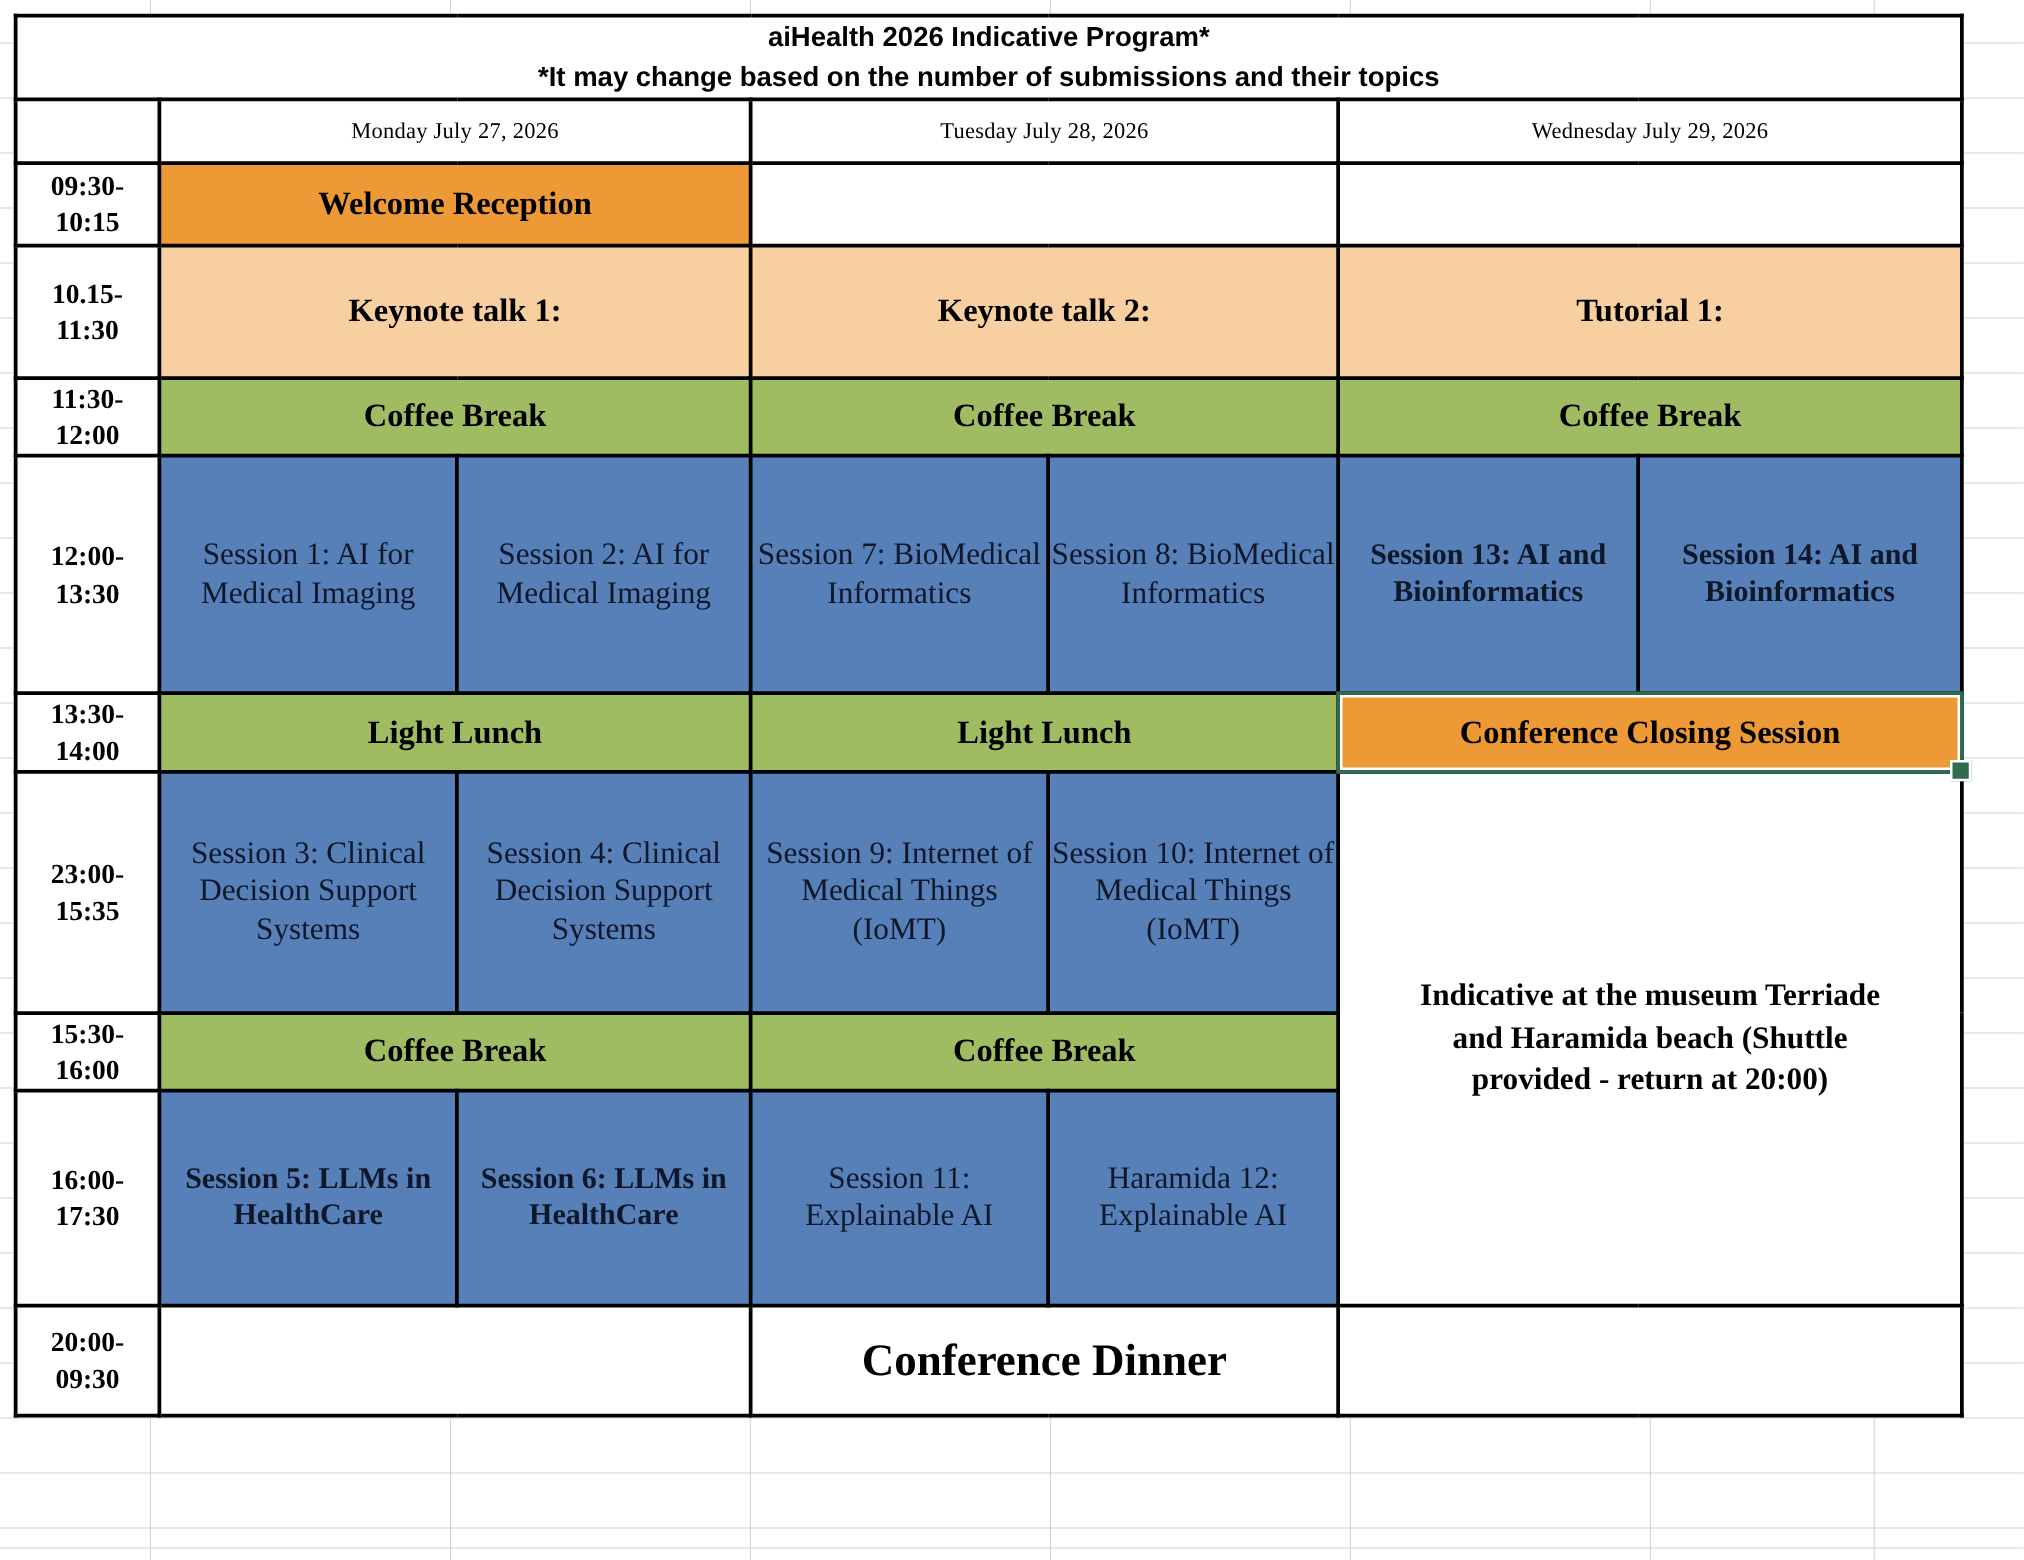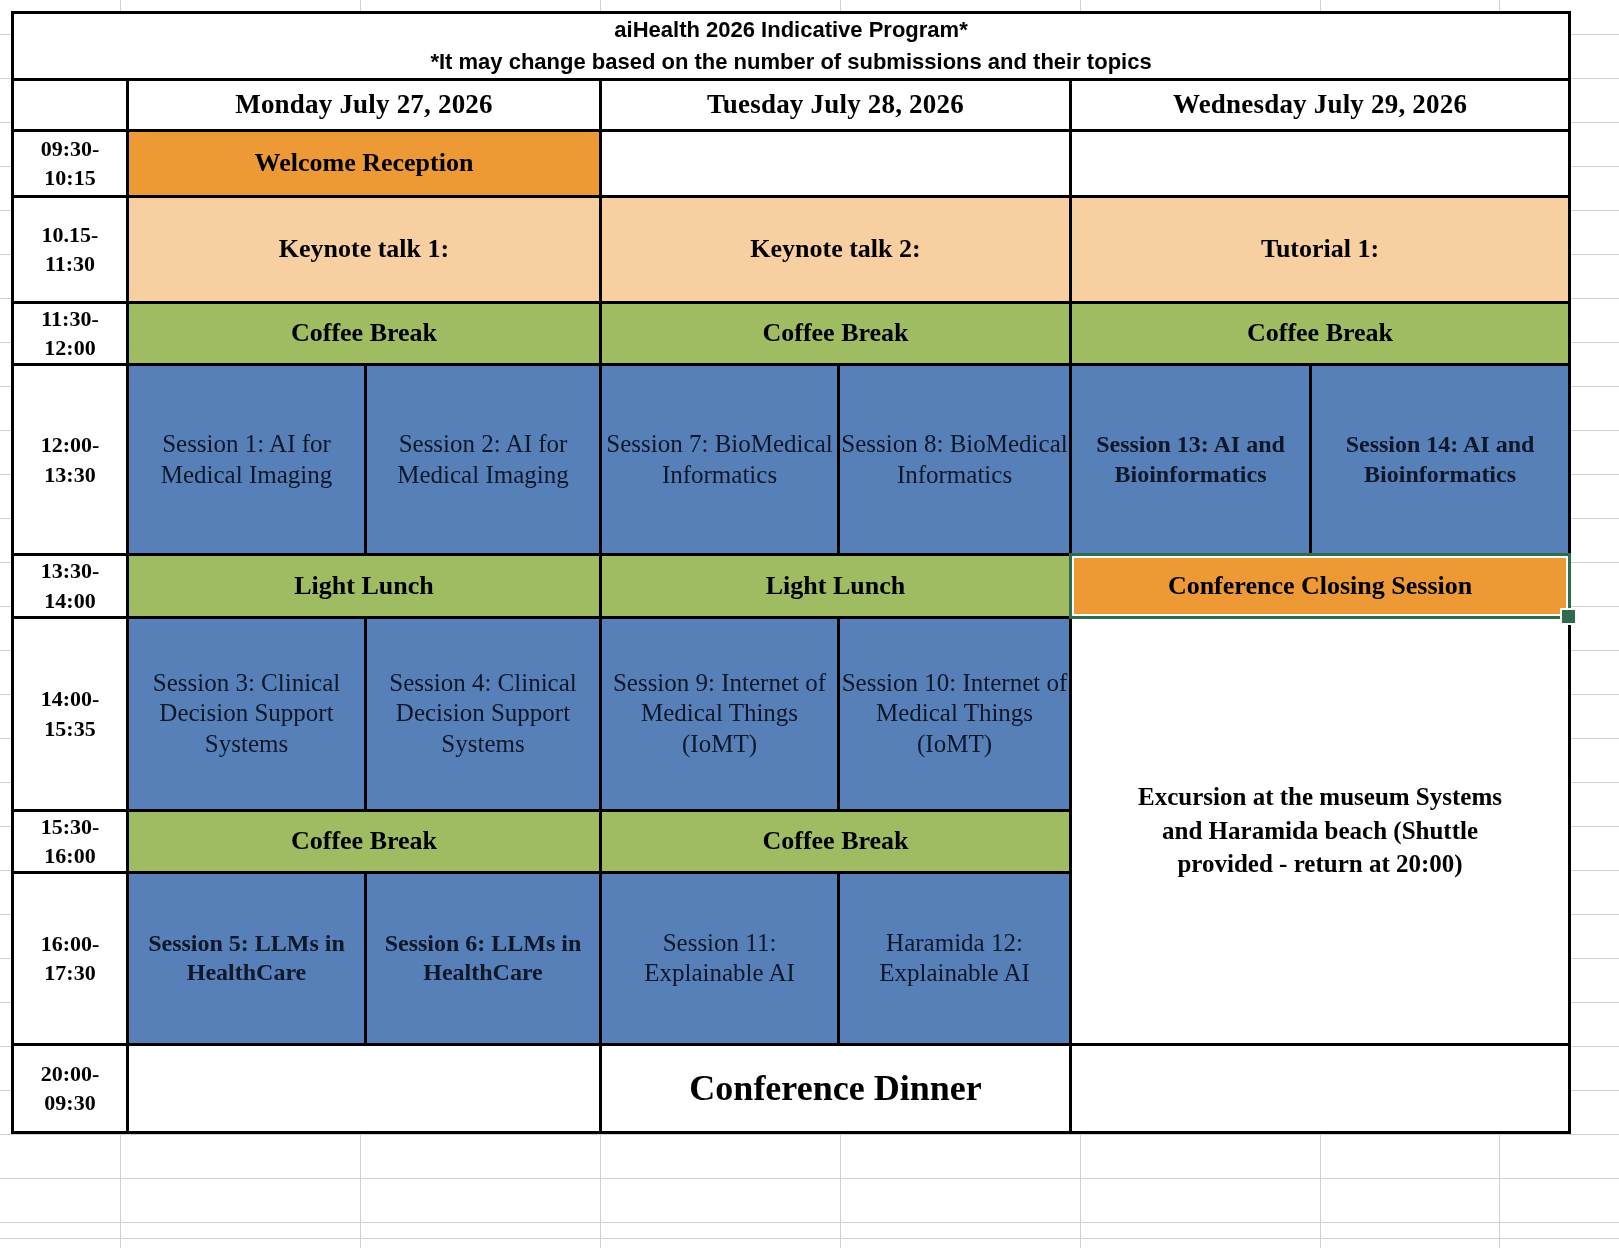--- a/index.html
+++ b/index.html
@@ -45,22 +45,22 @@
     padding:14px 6px 16px 6px;
     font-family:"Liberation Sans",sans-serif;
     font-weight:bold;
     font-size:22px;
     line-height:1.45;
     color:#000;
   }
   .title-cell .sub{display:block;}
 
   .day-head{
-    font-size:27px;
-    font-weight:bold;
+    font-size:18px;
+    font-weight:normal;
     height:48px;
     letter-spacing:.2px;
   }
 
   .time-cell{
     font-size:22px;
     font-weight:bold;
     line-height:1.35;
     width:115px;
     padding:4px 2px;
@@ -211,29 +211,29 @@
     <td class="band fill-green" colspan="2">Light Lunch</td>
     <td class="band fill-orange selected-wrap" colspan="2">
       <span>Conference Closing Session</span>
       <span class="sel-overlay"></span>
       <span class="sel-handle"></span>
     </td>
   </tr>
 
   <tr class="row-sessions-b">
     <td class="time-cell">
-      <span>14:00-</span>
+      <span>23:00-</span>
       <span>15:35</span>
     </td>
     <td class="session fill-blue">Session 3: Clinical Decision Support Systems</td>
     <td class="session fill-blue">Session 4: Clinical Decision Support Systems</td>
     <td class="session fill-blue">Session 9: Internet of Medical Things (IoMT)</td>
     <td class="session fill-blue">Session 10: Internet of Medical Things (IoMT)</td>
     <td class="excursion fill-white" colspan="2" rowspan="3">
-      <span class="ln">Excursion at the museum Systems</span>
+      <span class="ln">Indicative at the museum Terriade</span>
       <span class="ln">and Haramida beach (Shuttle</span>
       <span class="ln">provided - return at 20:00)</span>
     </td>
   </tr>
 
   <tr class="band-short">
     <td class="time-cell">
       <span>15:30-</span>
       <span>16:00</span>
     </td>

